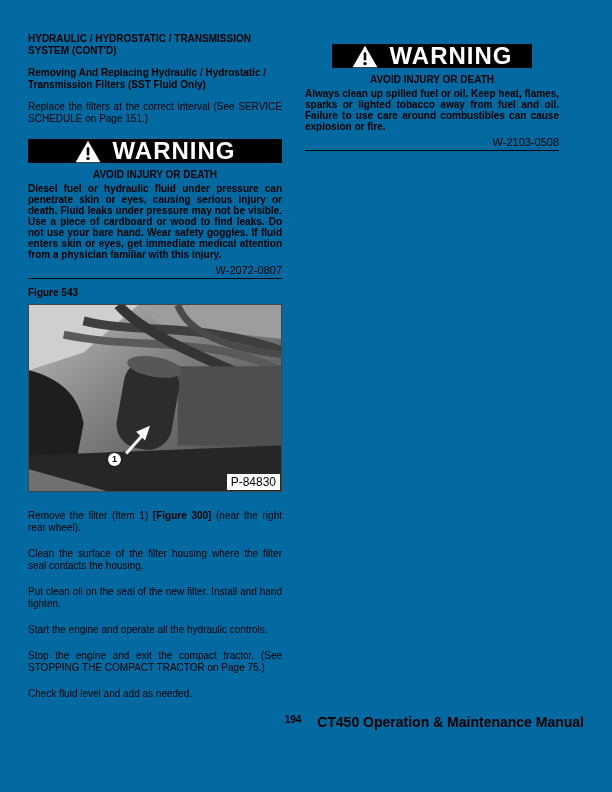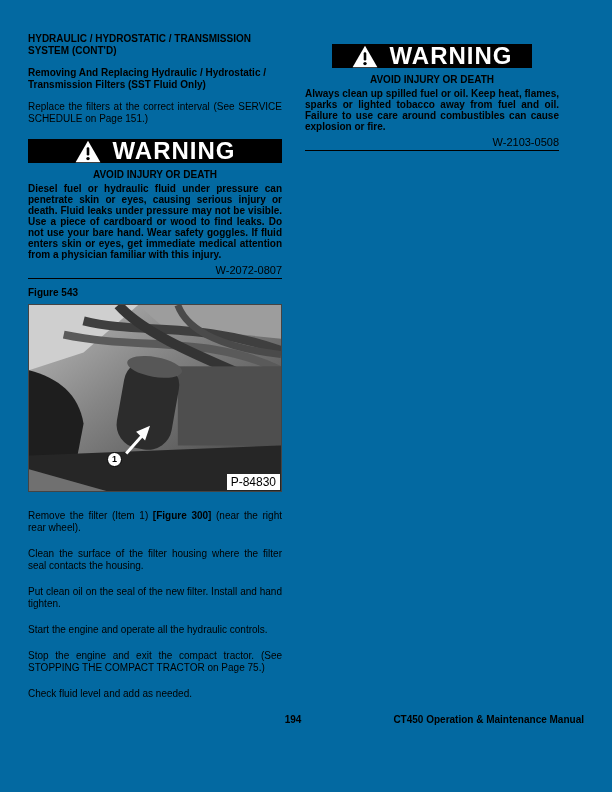--- a/index.html
+++ b/index.html
@@ -65,21 +65,21 @@
     font-size: 12px; padding: 1px 4px;
   }
 
   .footer { position: absolute; left: 0; top: 714px; width: 612px; height: 16px; }
   .footer-page {
     position: absolute; left: 28px; width: 530px;
     text-align: center; font-size: 10px; font-weight: bold;
   }
   .footer-title {
     position: absolute; right: 28px;
-    font-size: 10px; font-weight: bold; text-align: right; margin-left: 41px;
+    font-size: 14px; font-weight: bold; text-align: right; margin-left: 41px;
   }
 </style>
 </head>
 <body>
 
 <div class="page">
 
   <section class="col col-left">
     <h2 class="h-section">HYDRAULIC / HYDROSTATIC / TRANSMISSION SYSTEM (CONT'D)</h2>
     <h3 class="h-sub">Removing And Replacing Hydraulic / Hydrostatic / Transmission Filters (SST Fluid Only)</h3>

